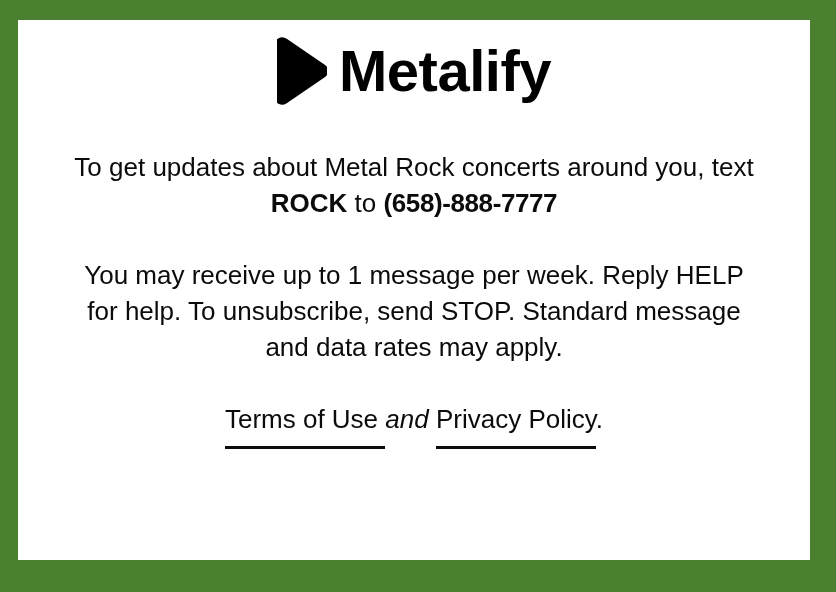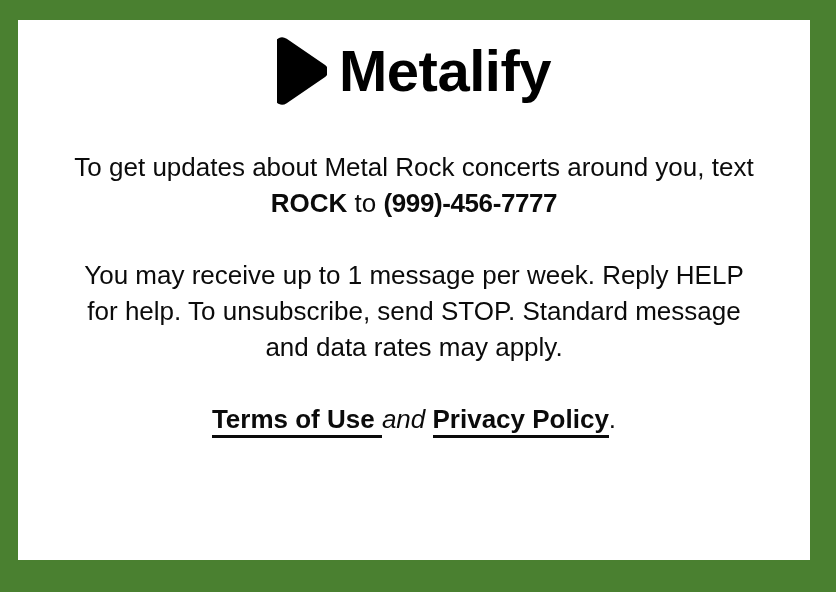--- a/index.html
+++ b/index.html
@@ -85,24 +85,24 @@
   
   .links {
     margin-top: 36px;
     font-size: 26px;
     line-height: 36px;
     text-align: center;
     color: #0b0b0b;
   }
   .links a {
     color: #0b0b0b;
-    font-weight: bold;
+    font-weight: normal;
     text-decoration: none;
     border-bottom: 3px solid #0b0b0b;
-    padding-bottom: 1px;
+    padding-bottom: 12px;
     white-space: pre;
   }
   .links .conj {
     font-weight: normal;
     font-style: italic;
   }
   .links .period {
     font-weight: normal;
   }
 </style>
@@ -115,21 +115,21 @@
     <div class="logo-row">
       <span>
         <svg class="play-icon" viewBox="0 0 50 68" xmlns="http://www.w3.org/2000/svg" aria-hidden="true">
           <path d="M8.2 4.0 C4.6 1.6 0.9 3.4 0.9 7.6 L0.9 60.4 C0.9 64.6 4.6 66.4 8.2 64.0 L46.2 38.0 C49.4 35.8 49.4 32.2 46.2 30.0 Z" fill="#000000" stroke="#000000" stroke-width="5.4" stroke-linejoin="round" stroke-linecap="round"></path>
         </svg>
       </span>
       <span class="wordmark">Metalify</span>
     </div>
 
     <div class="content">
-      <p class="para lead"><span>To get updates about Metal Rock concerts around you, text </span><span class="strong">ROCK</span><span> to </span><span class="phone">(999)-456-7777</span></p>
+      <p class="para lead"><span>To get updates about Metal Rock concerts around you, text </span><span class="strong">ROCK</span><span> to </span><span class="phone">(658)-888-7777</span></p>
 
       <p class="para fine">You may receive up to 1 message per week. Reply HELP for help. To unsubscribe, send STOP. Standard message and data rates may apply.</p>
     </div>
 
     <div class="links"><a href="#">Terms of Use </a><span class="conj">and </span><a href="#">Privacy Policy</a><span class="period">.</span></div>
 
   </div>
 </div>
 
 </body></html>

